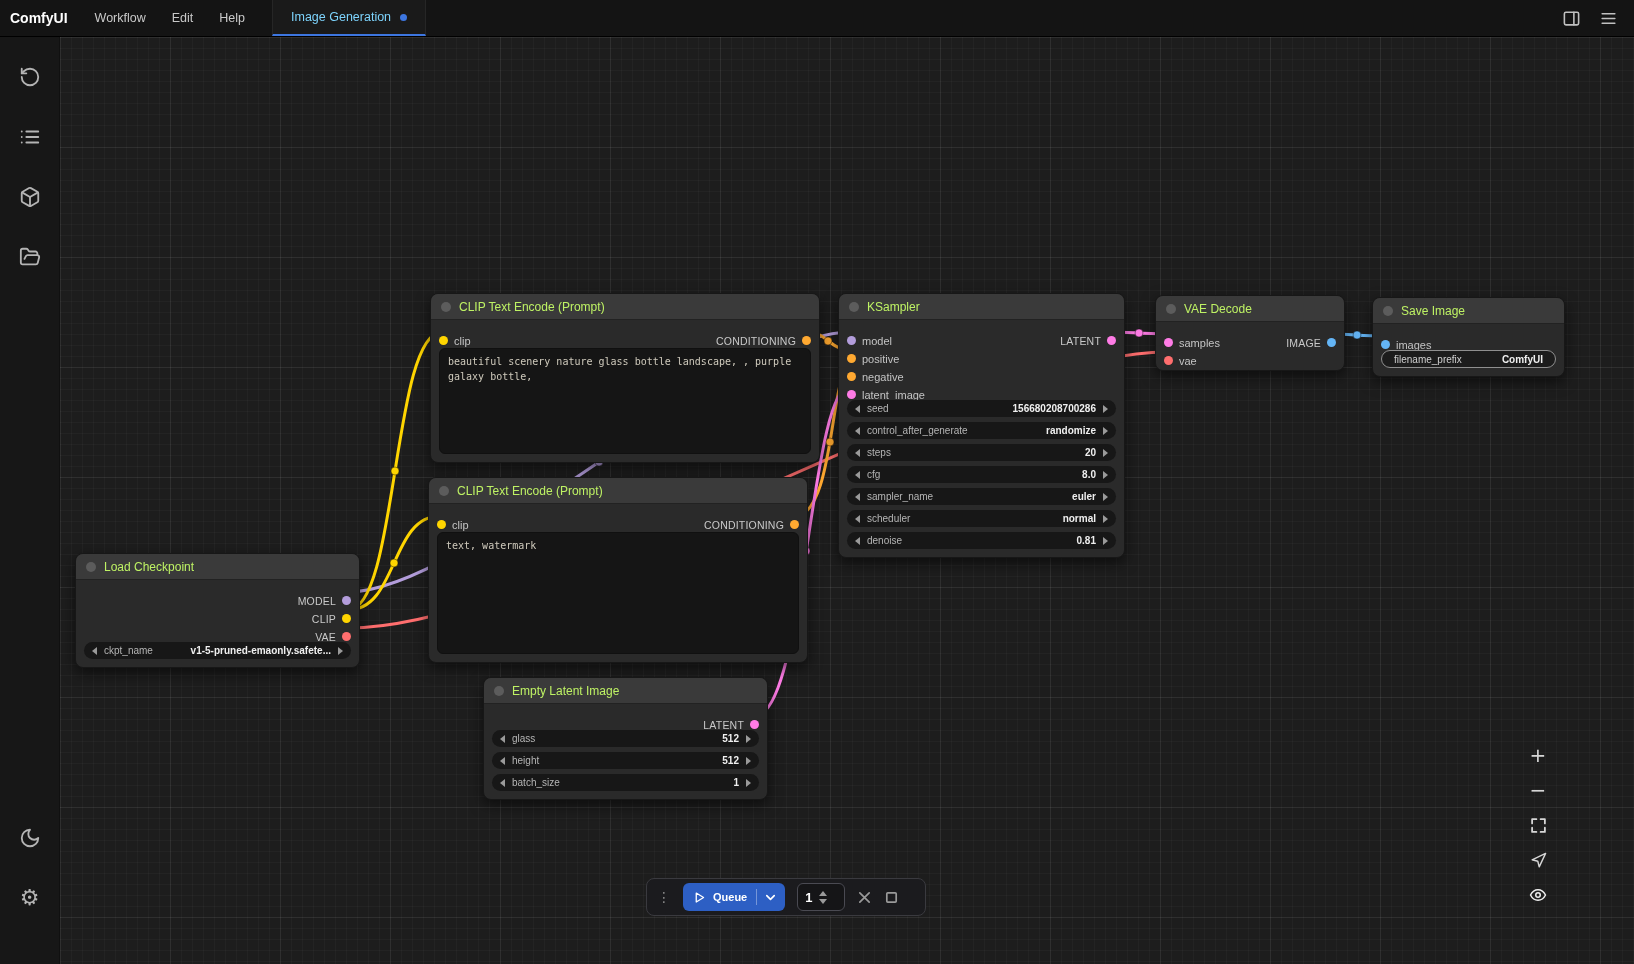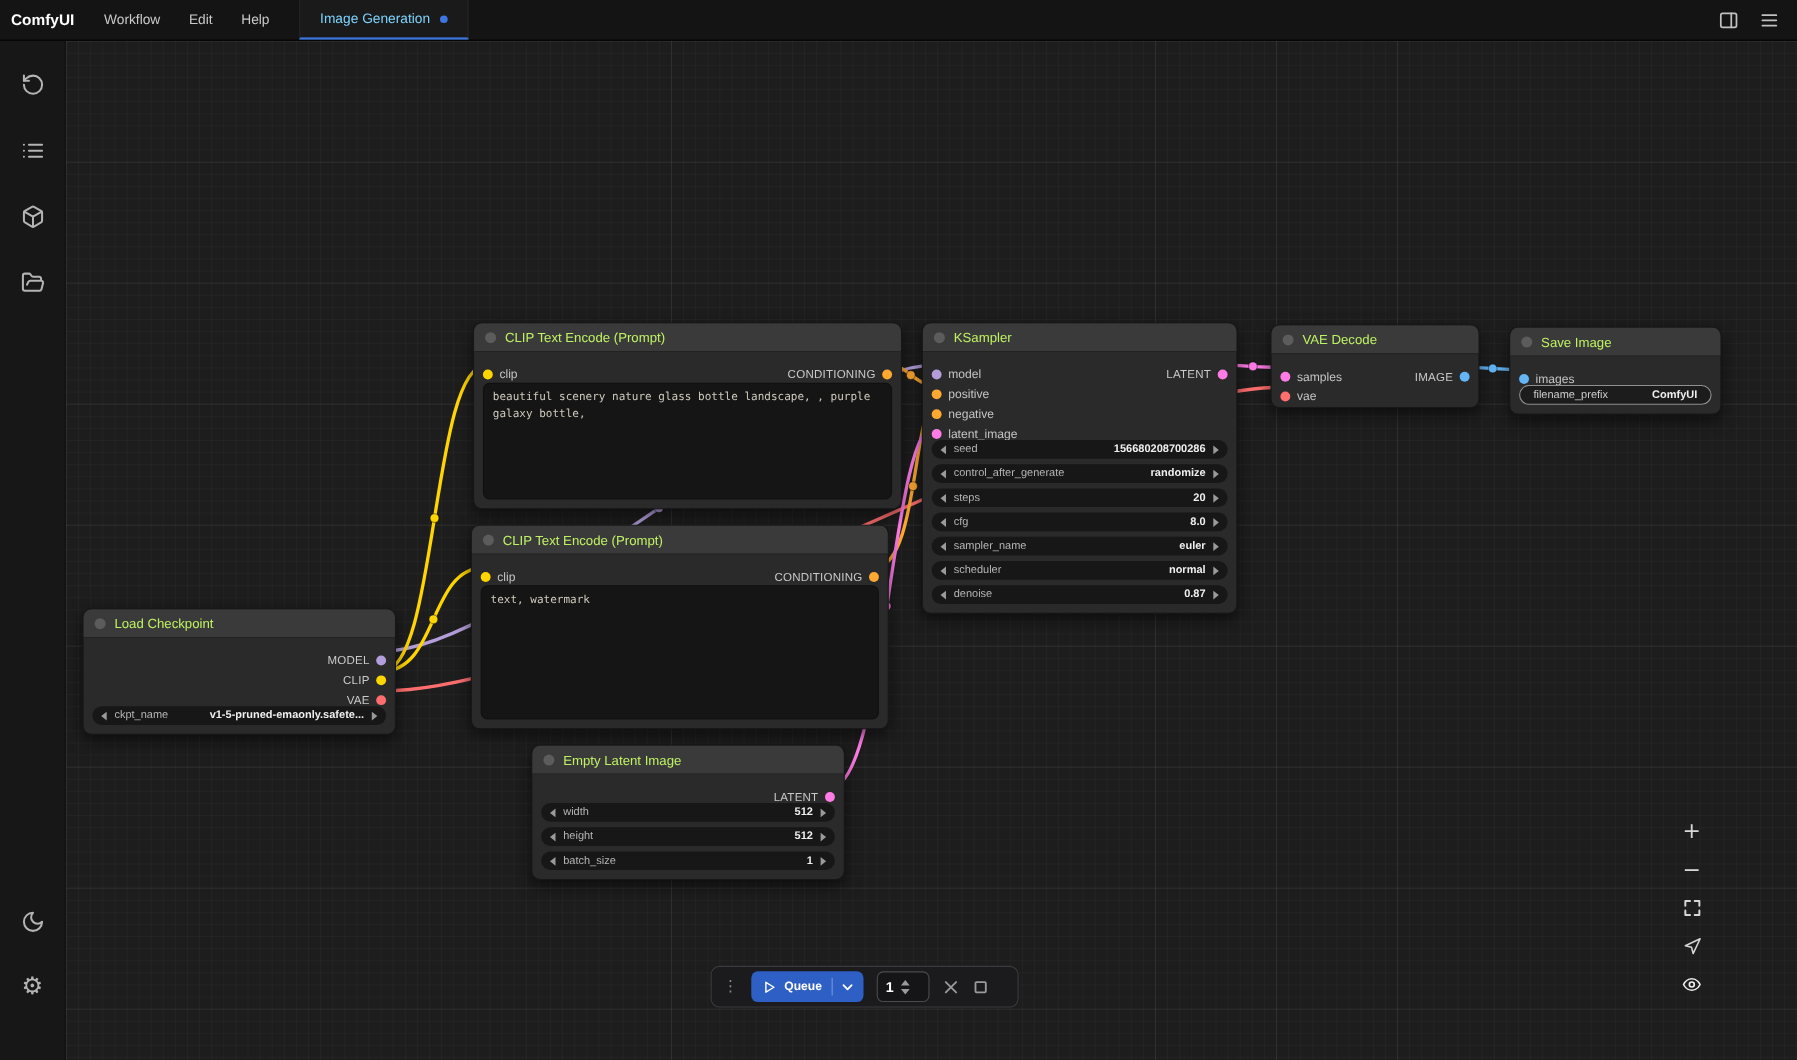--- a/index.html
+++ b/index.html
@@ -198,21 +198,21 @@
     <div class="slot-row">
       <span class="slot-out">
         <span class="slot-label out">LATENT</span>
         <span class="dot c-latent"></span>
       </span>
     </div>
   </div>
   <div class="widgets">
     <div class="widget">
       <span class="wa-l"></span>
-      <span class="w-name">width</span>
+      <span class="w-name">glass</span>
       <span class="w-value">512</span>
       <span class="wa-r"></span>
     </div>
     <div class="widget">
       <span class="wa-l"></span>
       <span class="w-name">height</span>
       <span class="w-value">512</span>
       <span class="wa-r"></span>
     </div>
     <div class="widget">
@@ -292,21 +292,21 @@
     </div>
     <div class="widget">
       <span class="wa-l"></span>
       <span class="w-name">scheduler</span>
       <span class="w-value">normal</span>
       <span class="wa-r"></span>
     </div>
     <div class="widget">
       <span class="wa-l"></span>
       <span class="w-name">denoise</span>
-      <span class="w-value">0.87</span>
+      <span class="w-value">0.81</span>
       <span class="wa-r"></span>
     </div>
   </div>
 </div>
 
 <div class="node" style="left:1155px;top:295px;width:190px;">
   <div class="node-header">
     <span class="collapse-dot"></span>
     <span class="node-title">VAE Decode</span>
   </div>

